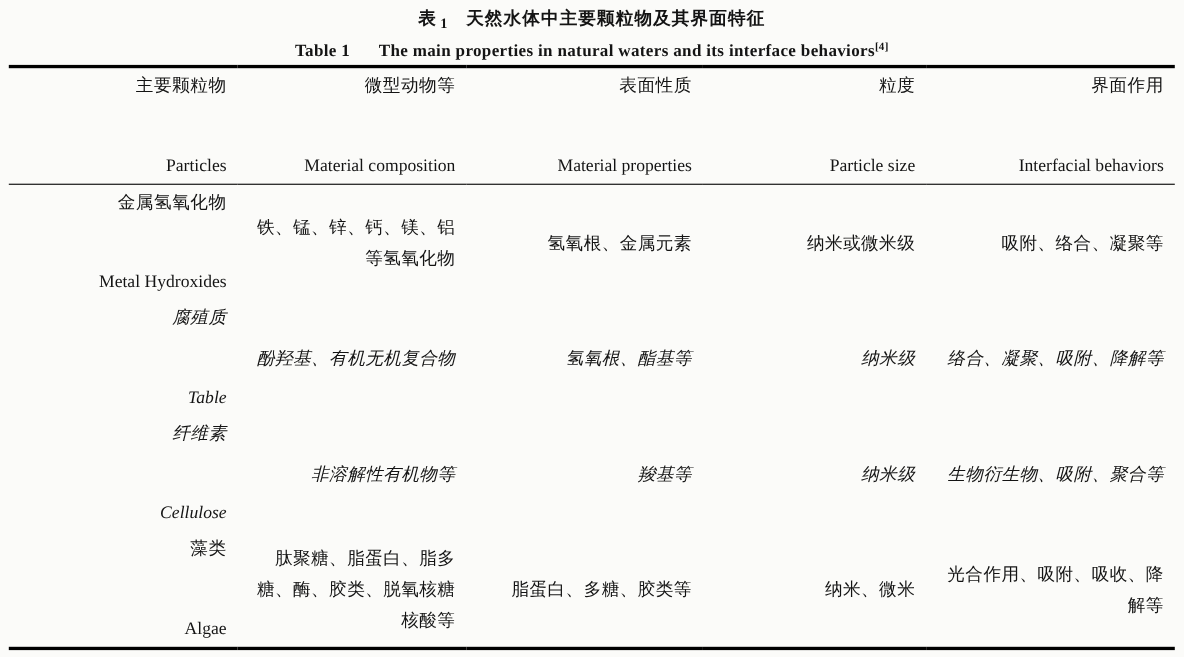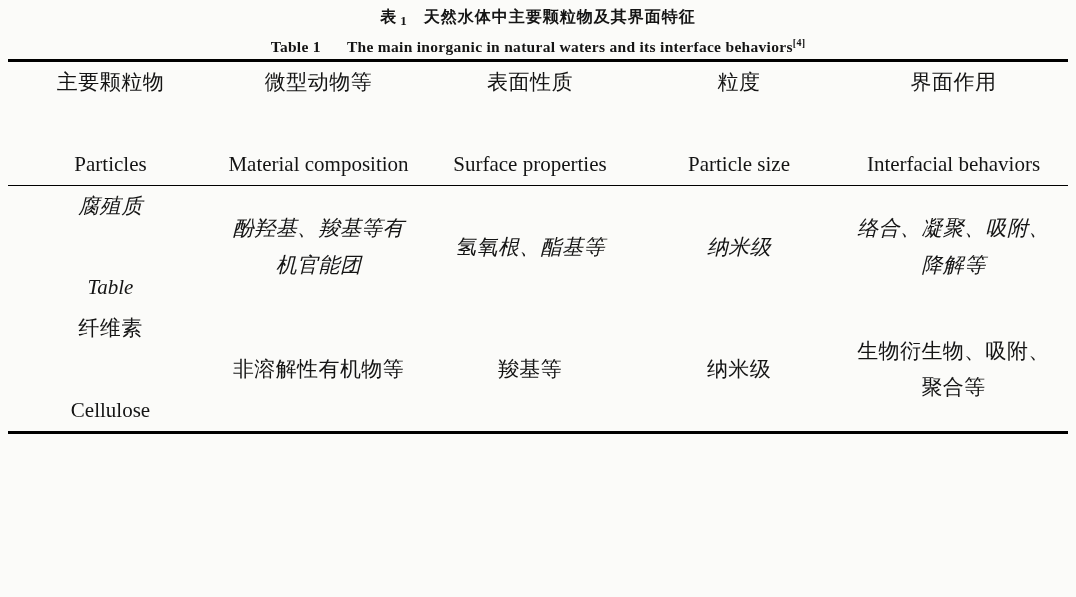--- a/index.html
+++ b/index.html
@@ -49,24 +49,24 @@
   col.c1 { width: 208px; }
   col.c2 { width: 208px; }
   col.c3 { width: 215px; }
   col.c4 { width: 203px; }
   col.c5 { width: 226px; }
 
   thead tr { height: 56px; }
   thead { border-bottom: 1.5px solid #000; }
 
   th, td {
-    text-align: center;
+    text-align: right;
     vertical-align: middle;
     font-weight: normal;
-    font-size: 21px;
+    font-size: 16px;
     padding: 2px 10px 2px 7px;
     line-height: 1.75;
   }
   th .zh, td .zh {
     font-family: "DejaVu Sans", "Liberation Sans", sans-serif;
     letter-spacing: 0.5px;
     display: block;
   }
   th .en, td .en {
     display: block;
@@ -75,36 +75,36 @@
     margin-top: 45px;
   }
   td.zhcell {
     font-family: "DejaVu Sans", "Liberation Sans", sans-serif;
     letter-spacing: 0.4px;
   }
 
   tr.r1 { height: 84px; }
   tr.r2 { height: 55px; }
   tr.r3 { height: 54px; font-style: italic; }
-  tr.r4 { height: 53px; }
+  tr.r4 { height: 53px; font-style: italic; }
   tr.r5 { height: 82px; }
   tr.r6 { height: 56px; }
   tr.r7 { height: 82px; }
 </style>
 </head>
 <body>
 
 <div class="page">
 
   <div class="title-zh">
     <span>表</span><span class="num">1</span><span class="text">天然水体中主要颗粒物及其界面特征</span>
   </div>
 
   <div class="title-en">
-    <span class="label">Table 1</span><span>The main inorganic in natural waters and its interface behaviors</span><sup>[4]</sup>
+    <span class="label">Table 1</span><span>The main properties in natural waters and its interface behaviors</span><sup>[4]</sup>
   </div>
 
   <table class="main">
     <colgroup>
       <col class="c1">
         <col class="c2">
         <col class="c3">
         <col class="c4">
         <col class="c5">
     </colgroup>
@@ -113,49 +113,69 @@
         <th>
           <span class="zh">主要颗粒物</span>
           <span class="en">Particles</span>
         </th>
         <th>
           <span class="zh">微型动物等</span>
           <span class="en">Material composition</span>
         </th>
         <th>
           <span class="zh">表面性质</span>
-          <span class="en">Surface properties</span>
+          <span class="en">Material properties</span>
         </th>
         <th>
           <span class="zh">粒度</span>
           <span class="en">Particle size</span>
         </th>
         <th>
           <span class="zh">界面作用</span>
           <span class="en">Interfacial behaviors</span>
         </th>
       </tr>
     </thead>
     <tbody>
+      <tr class="r2">
+        <td>
+          <span class="zh">金属氢氧化物</span>
+          <span class="en">Metal Hydroxides</span>
+        </td>
+        <td class="zhcell">铁、锰、锌、钙、镁、铝等氢氧化物</td>
+        <td class="zhcell">氢氧根、金属元素</td>
+        <td class="zhcell">纳米或微米级</td>
+        <td class="zhcell">吸附、络合、凝聚等</td>
+      </tr>
       <tr class="r3">
         <td>
           <span class="zh">腐殖质</span>
           <span class="en">Table</span>
         </td>
-        <td class="zhcell">酚羟基、羧基等有机官能团</td>
+        <td class="zhcell">酚羟基、有机无机复合物</td>
         <td class="zhcell">氢氧根、酯基等</td>
         <td class="zhcell">纳米级</td>
         <td class="zhcell">络合、凝聚、吸附、降解等</td>
       </tr>
       <tr class="r4">
         <td>
           <span class="zh">纤维素</span>
           <span class="en">Cellulose</span>
         </td>
         <td class="zhcell">非溶解性有机物等</td>
         <td class="zhcell">羧基等</td>
         <td class="zhcell">纳米级</td>
         <td class="zhcell">生物衍生物、吸附、聚合等</td>
       </tr>
+      <tr class="r5">
+        <td>
+          <span class="zh">藻类</span>
+          <span class="en">Algae</span>
+        </td>
+        <td class="zhcell">肽聚糖、脂蛋白、脂多糖、酶、胶类、脱氧核糖核酸等</td>
+        <td class="zhcell">脂蛋白、多糖、胶类等</td>
+        <td class="zhcell">纳米、微米</td>
+        <td class="zhcell">光合作用、吸附、吸收、降解等</td>
+      </tr>
     </tbody>
   </table>
 
 </div>
 
 </body></html>

